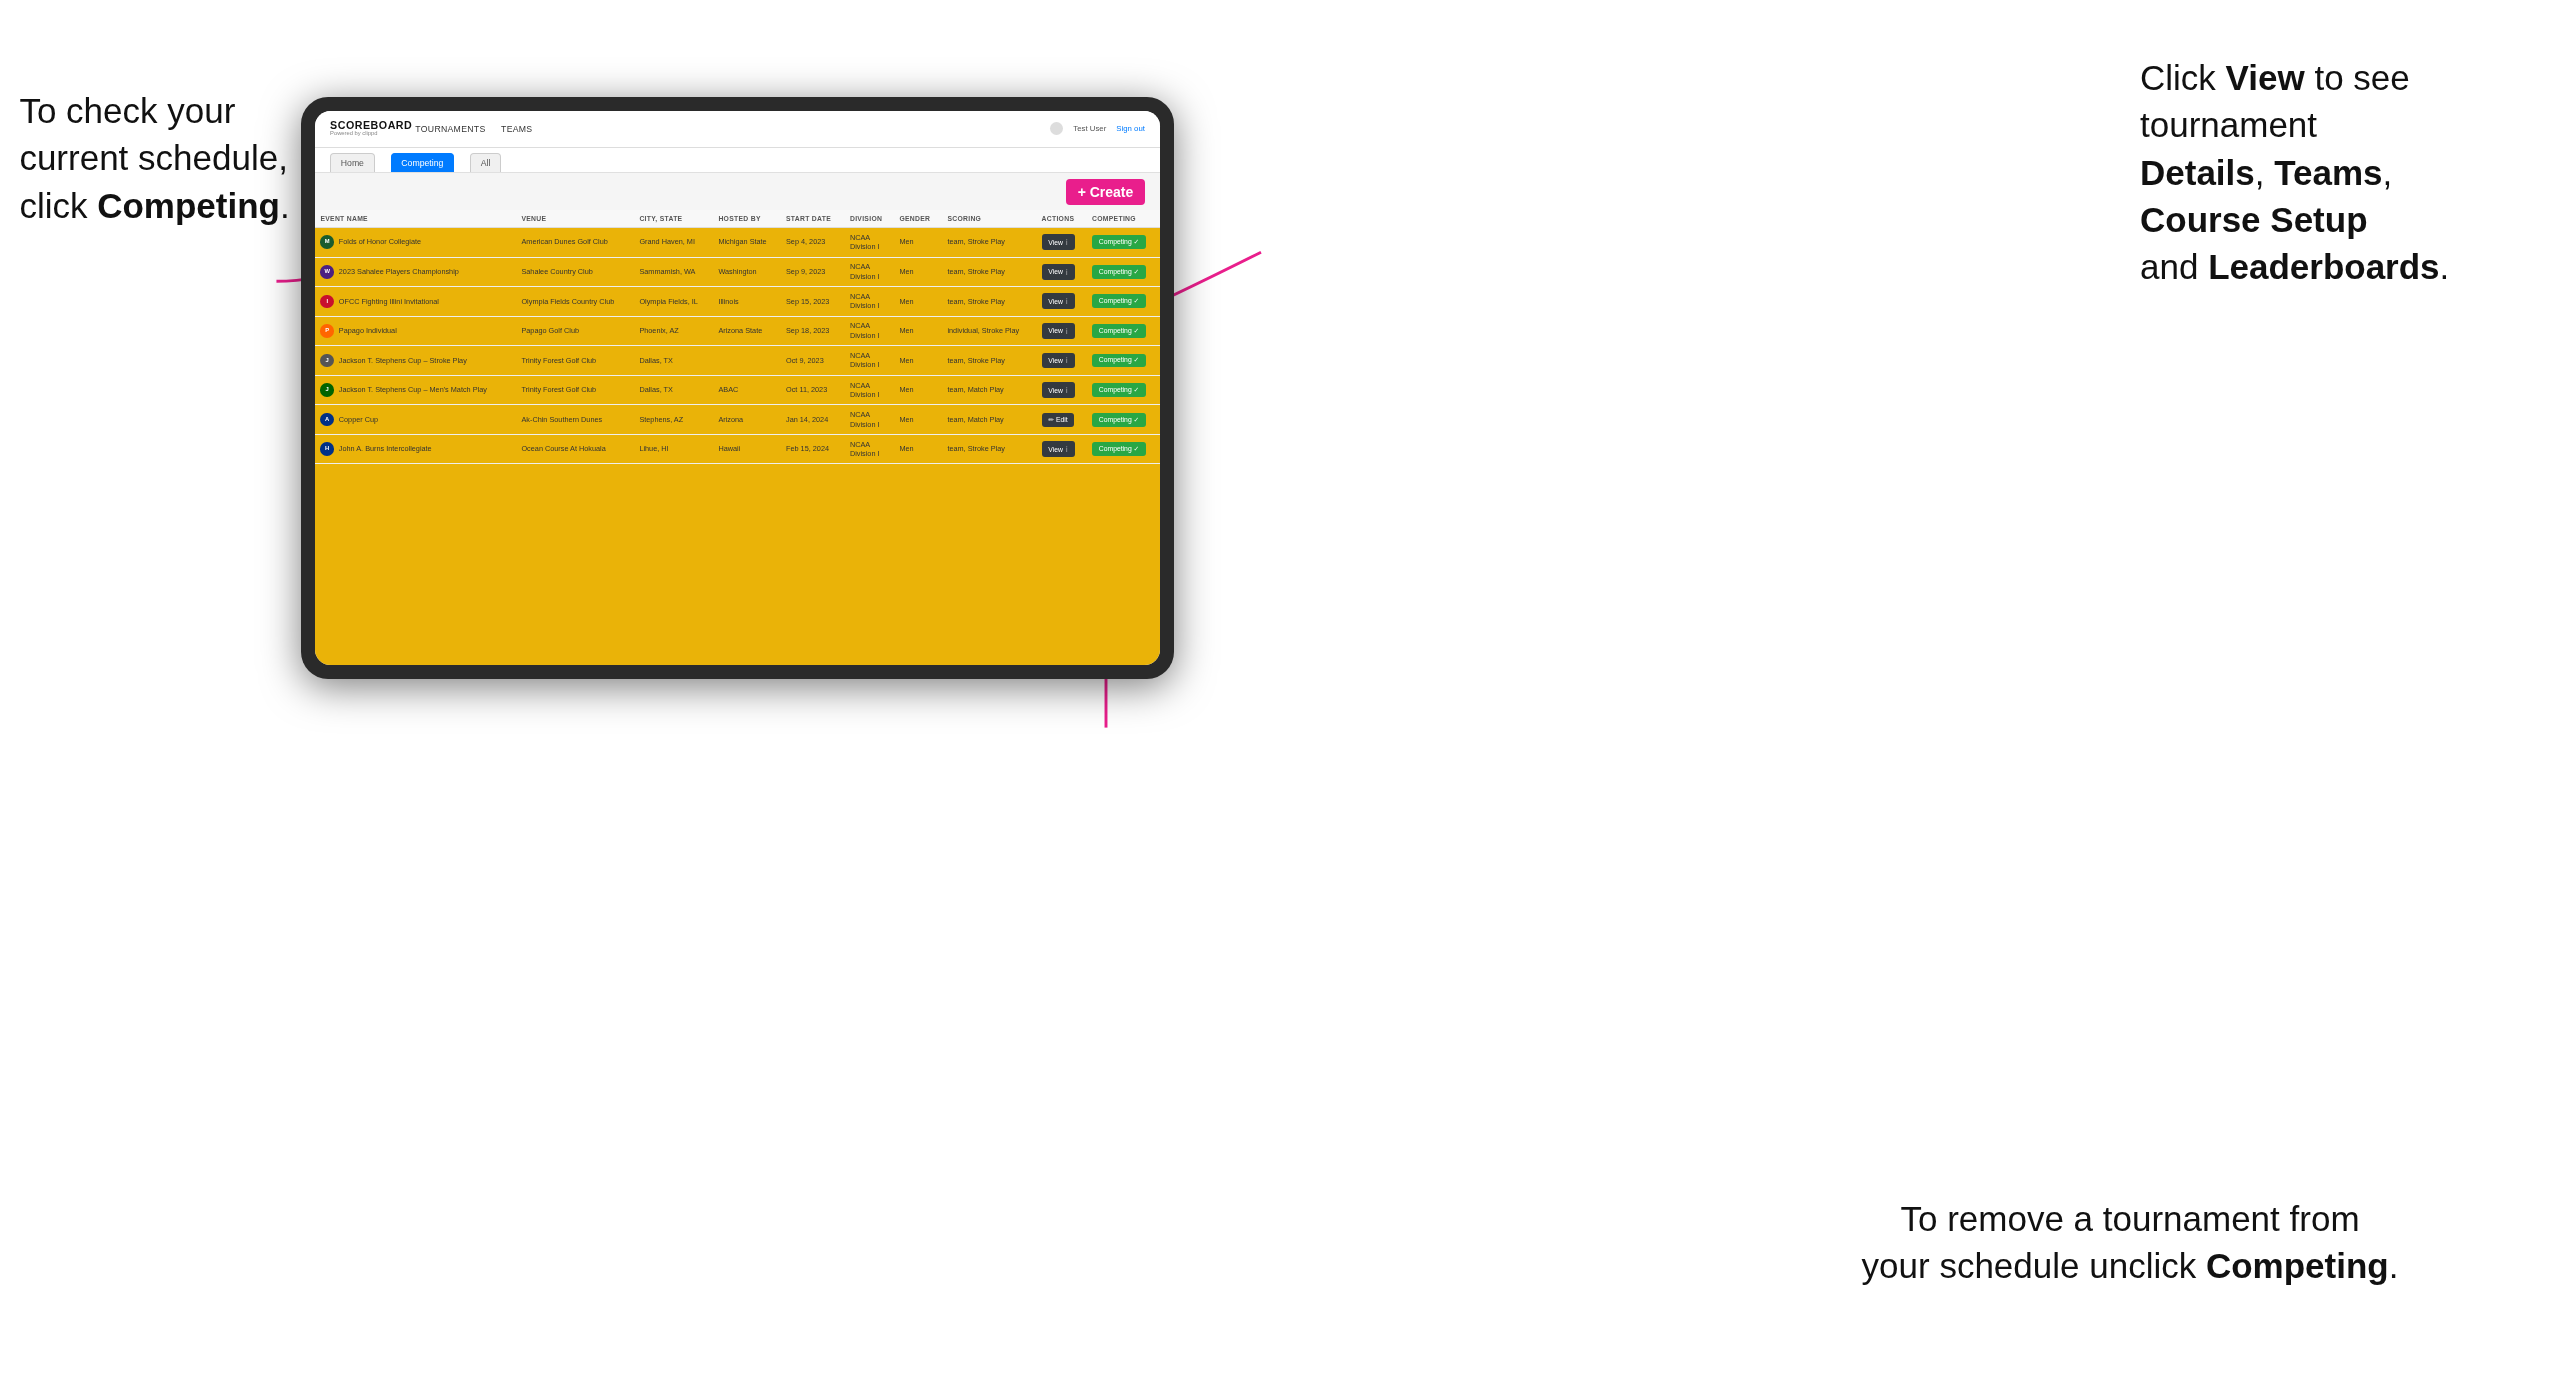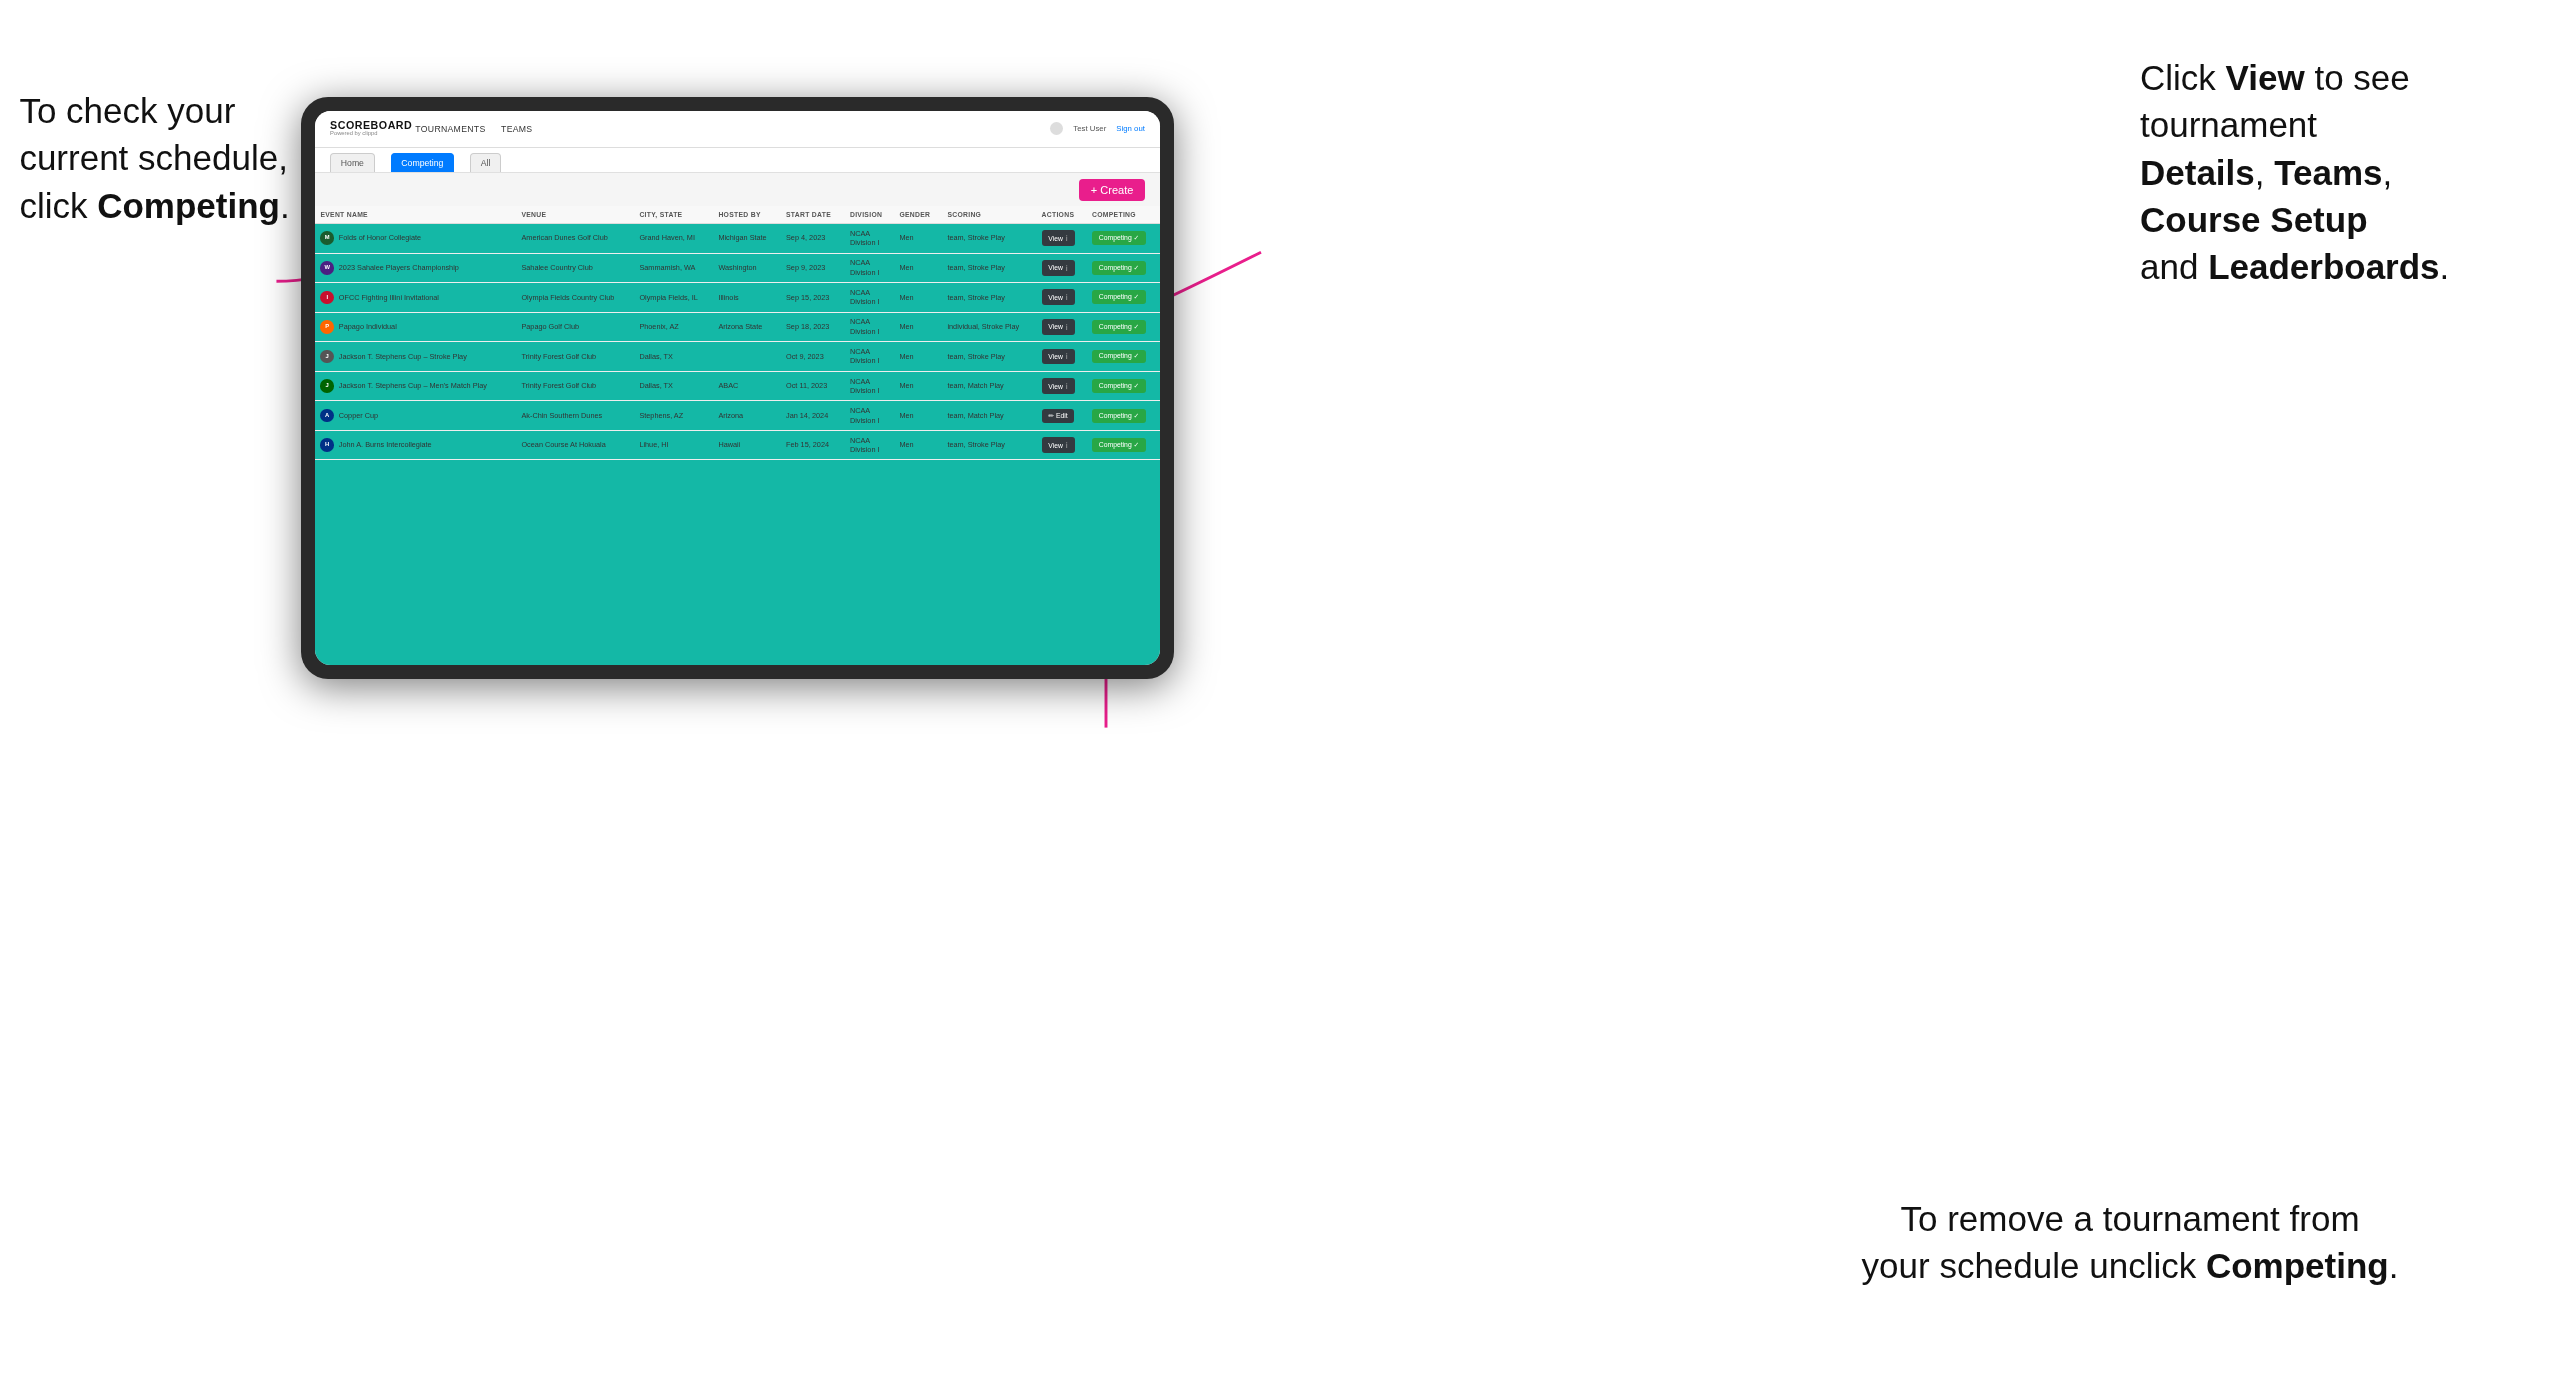--- a/index.html
+++ b/index.html
@@ -150,30 +150,30 @@
       display: flex;
       justify-content: flex-end;
       flex-shrink: 0;
     }
     .create-btn {
       background: #e91e8c;
       color: #fff;
       border: none;
       border-radius: 3.9px;
       padding: 4.8px 11.6px;
-      font-size: 11px;
-      font-weight: 400;
+      font-size: 14px;
+      font-weight: 700;
       cursor: pointer;
     }
 
     
     .table-container {
       flex: 1;
       overflow: hidden;
-      background: #14b8a6;
+      background: #eab308;
     }
     table {
       width: 100%;
       border-collapse: collapse;
       font-size: 7.3px;
     }
     thead tr {
       background: #f8f8f8;
       border-bottom: 1.9px solid #ddd;
     }

